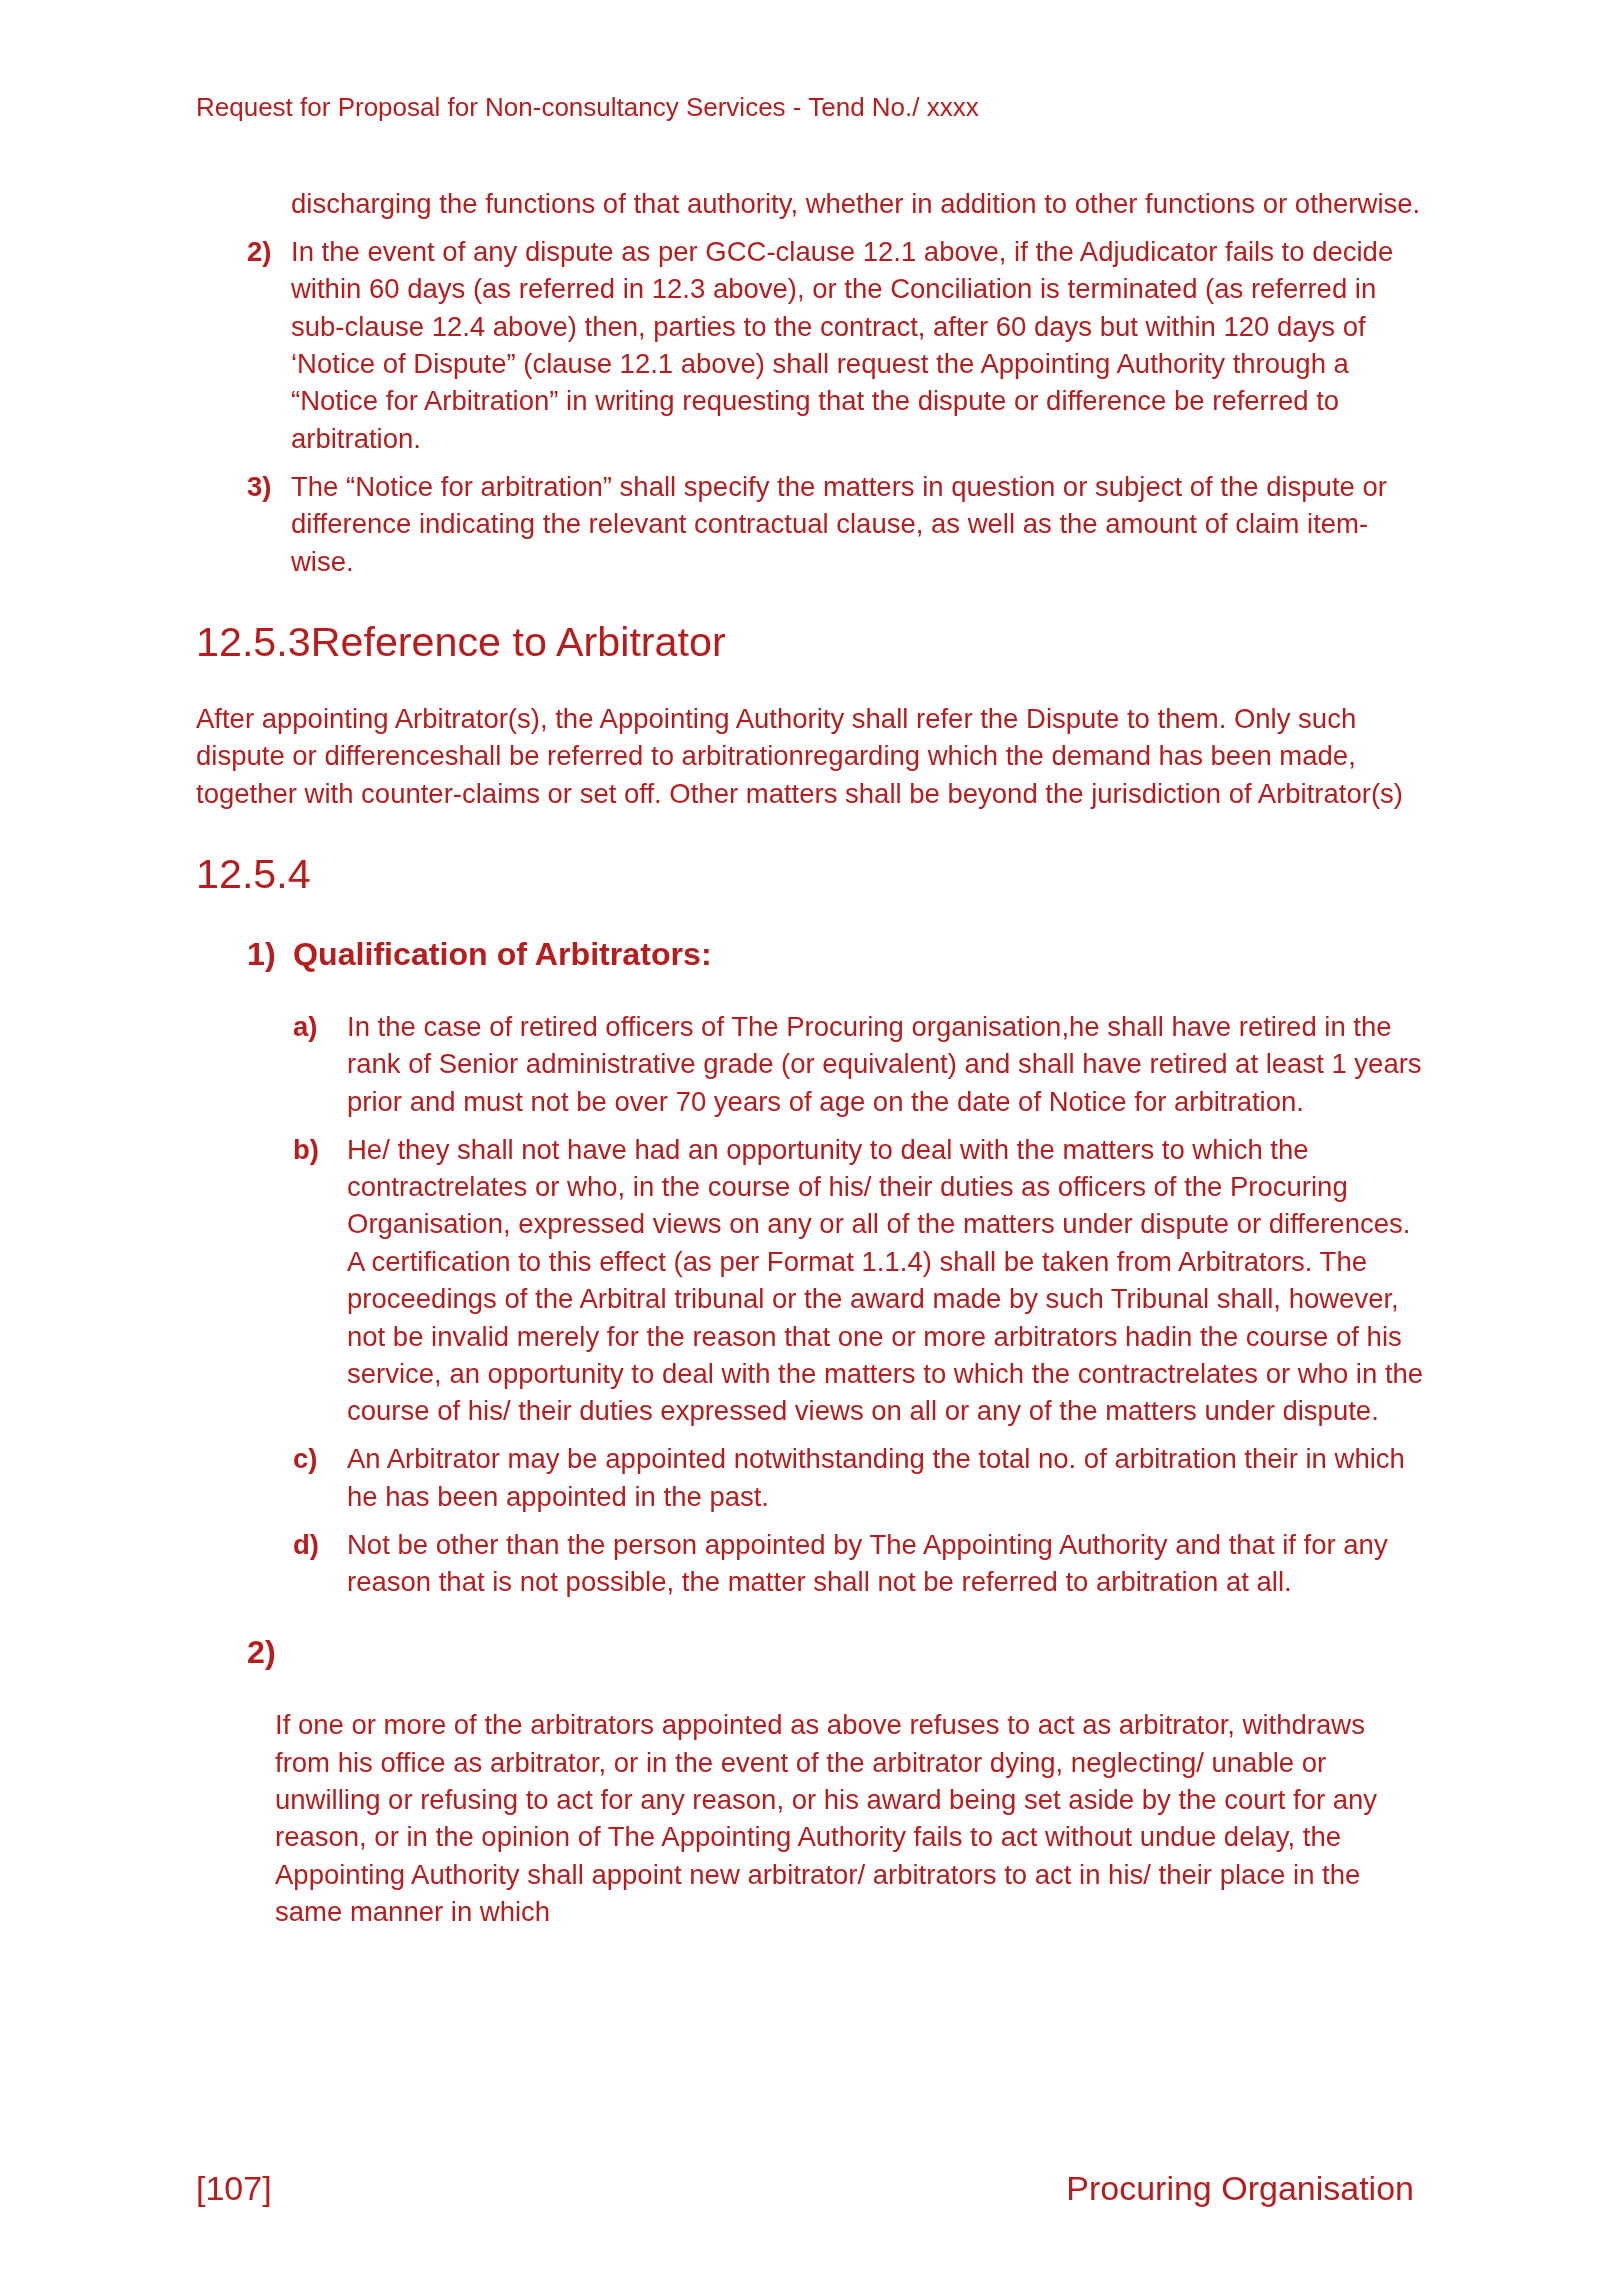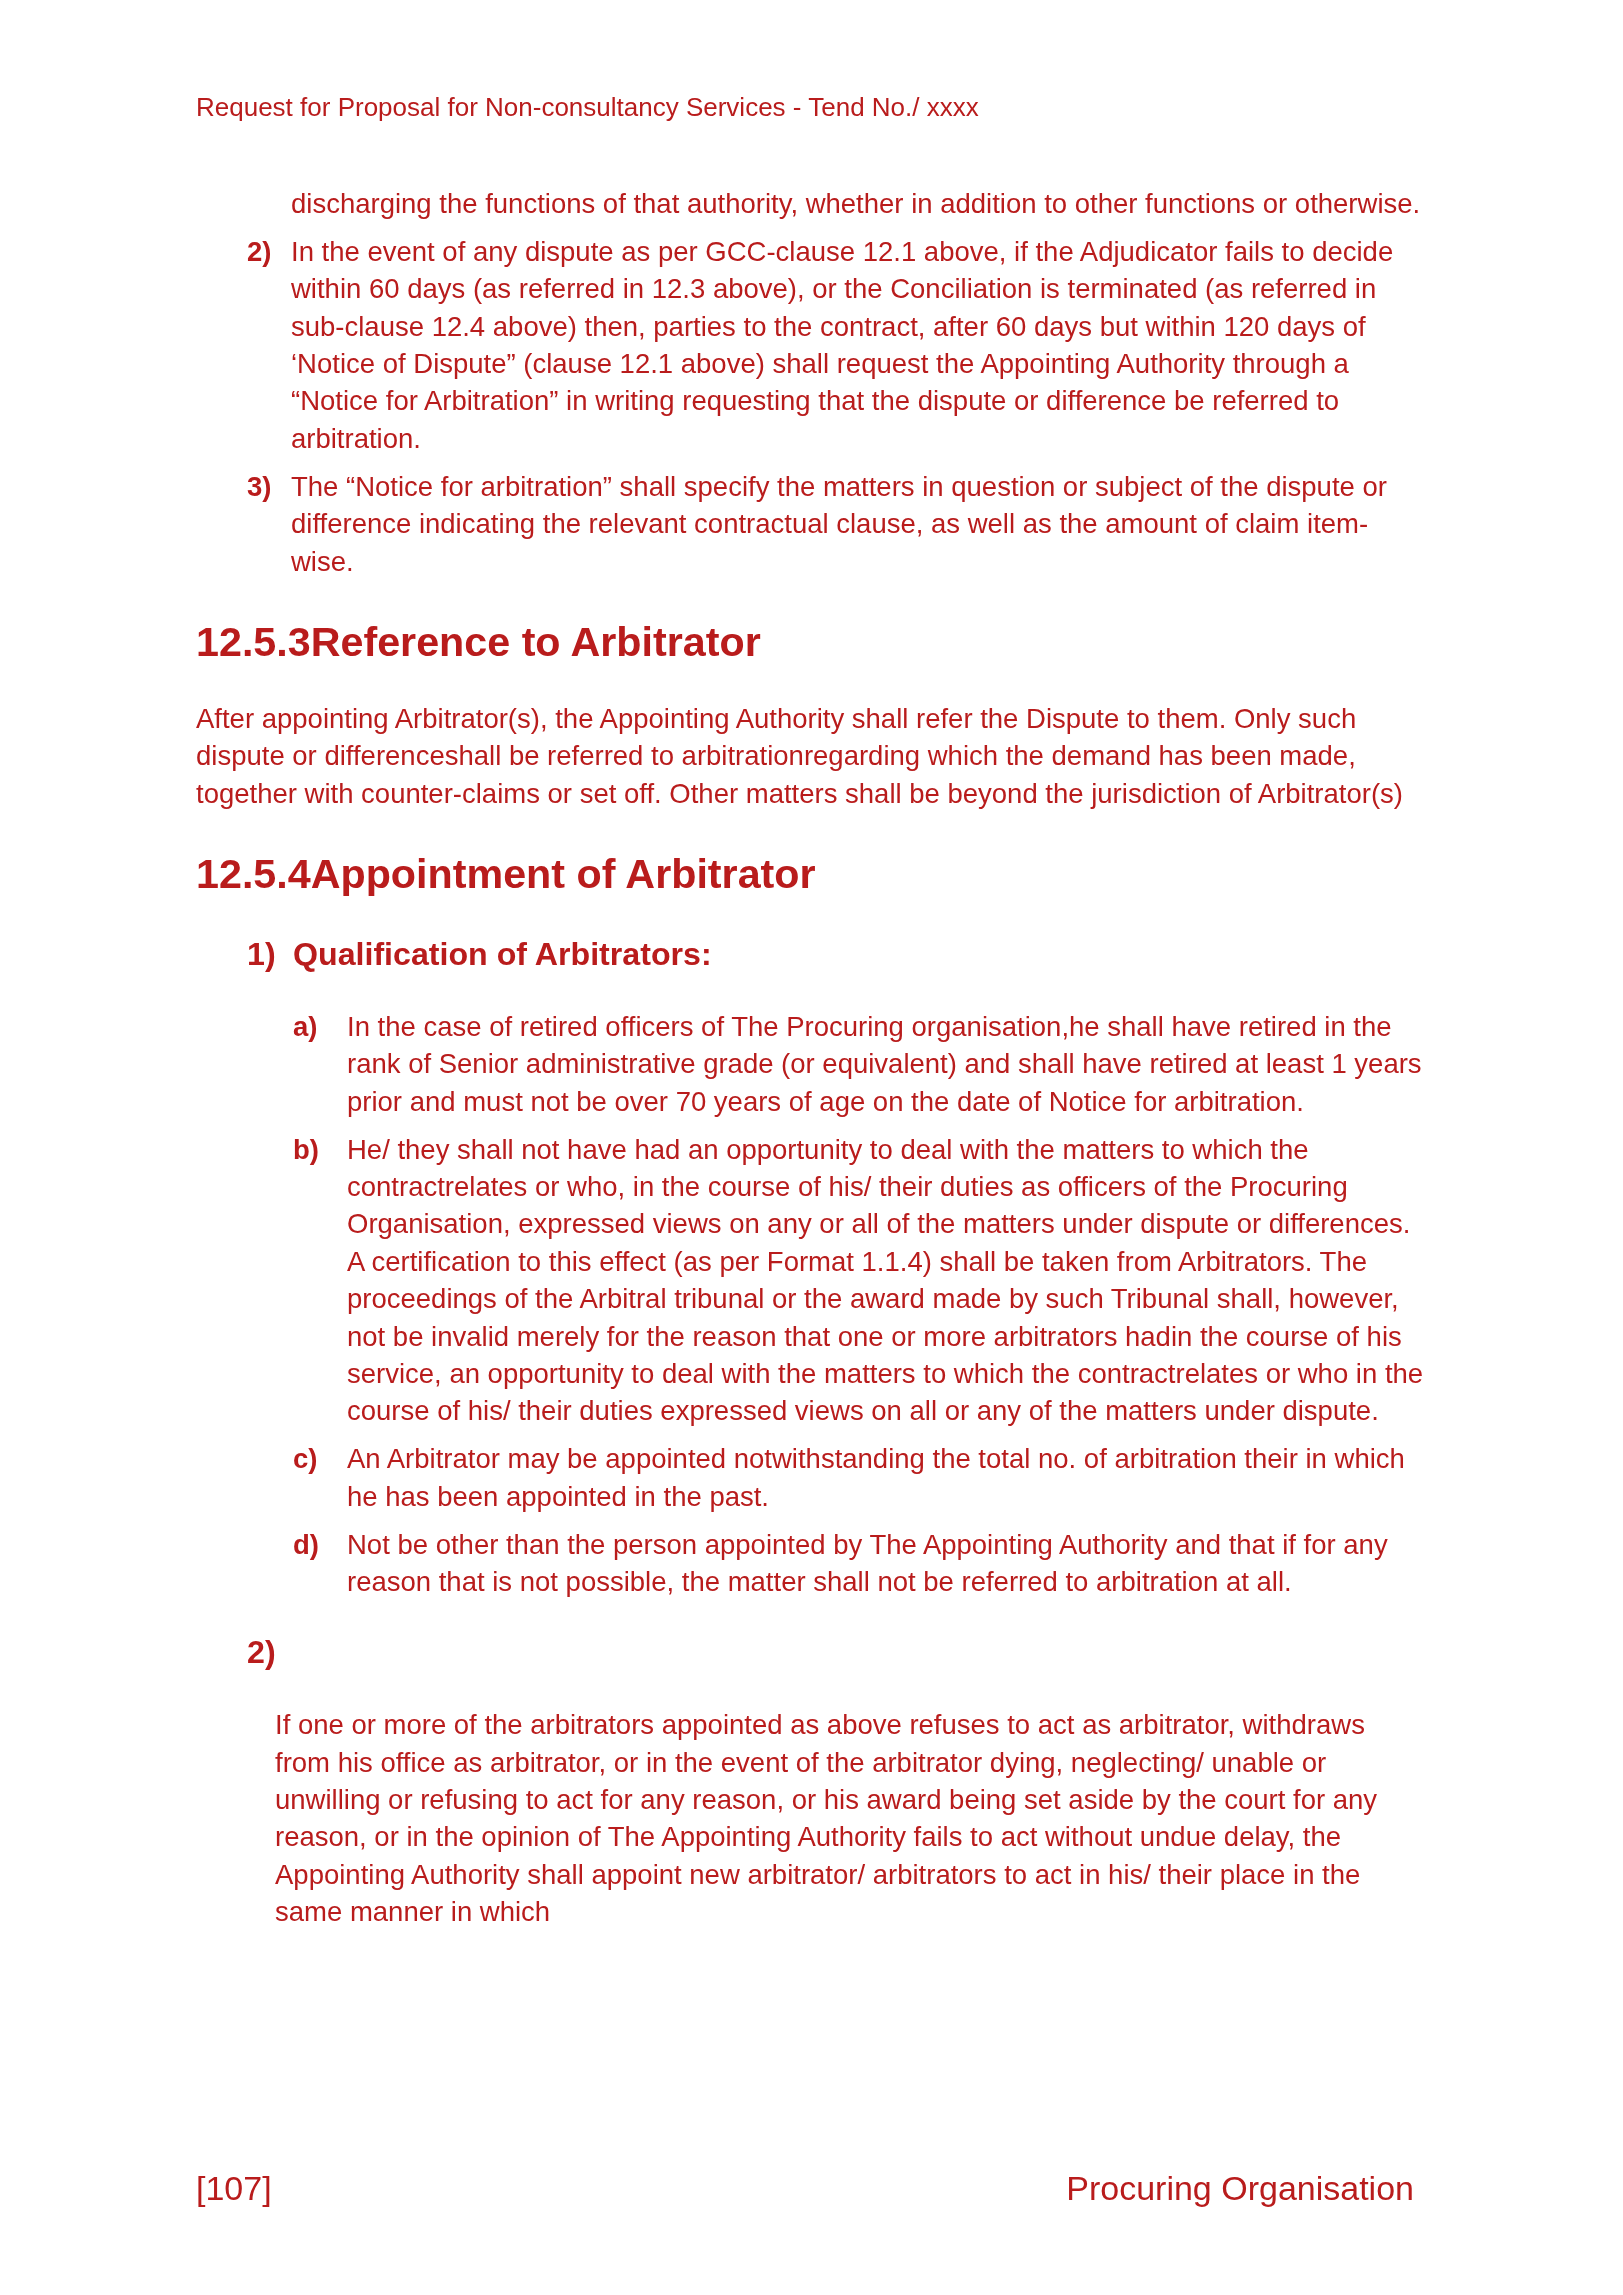--- a/index.html
+++ b/index.html
@@ -37,21 +37,21 @@
     margin-left: 51px;
     margin-bottom: 10.5px;
   }
   .num-item > .num {
     flex: 0 0 44px;
     font-weight: bold;
   }
   .num-item > .txt { flex: 1; }
   .section-heading {
     display: flex;
-    font-weight: bold;
+    font-weight: normal;
     margin-top: 34px;
     margin-bottom: 30px;
     align-items: center;
   }
   .section-heading > .sec-num { flex: 0 0 97px; }
   .section-para {
     margin-bottom: 10.5px;
   }
   .sub-heading {
     display: flex;
@@ -110,21 +110,20 @@
 
     <h2 class="section-heading">
       <span class="sec-num">12.5.3</span>
       <span class="sec-title">Reference to Arbitrator</span>
     </h2>
 
     <p class="section-para">After appointing Arbitrator(s), the Appointing Authority shall refer the Dispute to them. Only such dispute or differenceshall be referred to arbitrationregarding which the demand has been made, together with counter-claims or set off. Other matters shall be beyond the jurisdiction of Arbitrator(s)</p>
 
     <h2 class="section-heading">
       <span class="sec-num">12.5.4</span>
-      <span class="sec-title">Appointment of Arbitrator</span>
     </h2>
 
     <h3 class="sub-heading">
       <span class="num">1)</span>
       <span>Qualification of Arbitrators:</span>
     </h3>
 
     <div class="alpha-item">
       <span class="ltr">a)</span>
       <span class="txt">In the case of retired officers of The Procuring organisation,he shall have retired in the rank of Senior administrative grade (or equivalent) and shall have retired at least 1 years prior and must not be over 70 years of age on the date of Notice for arbitration.</span>

